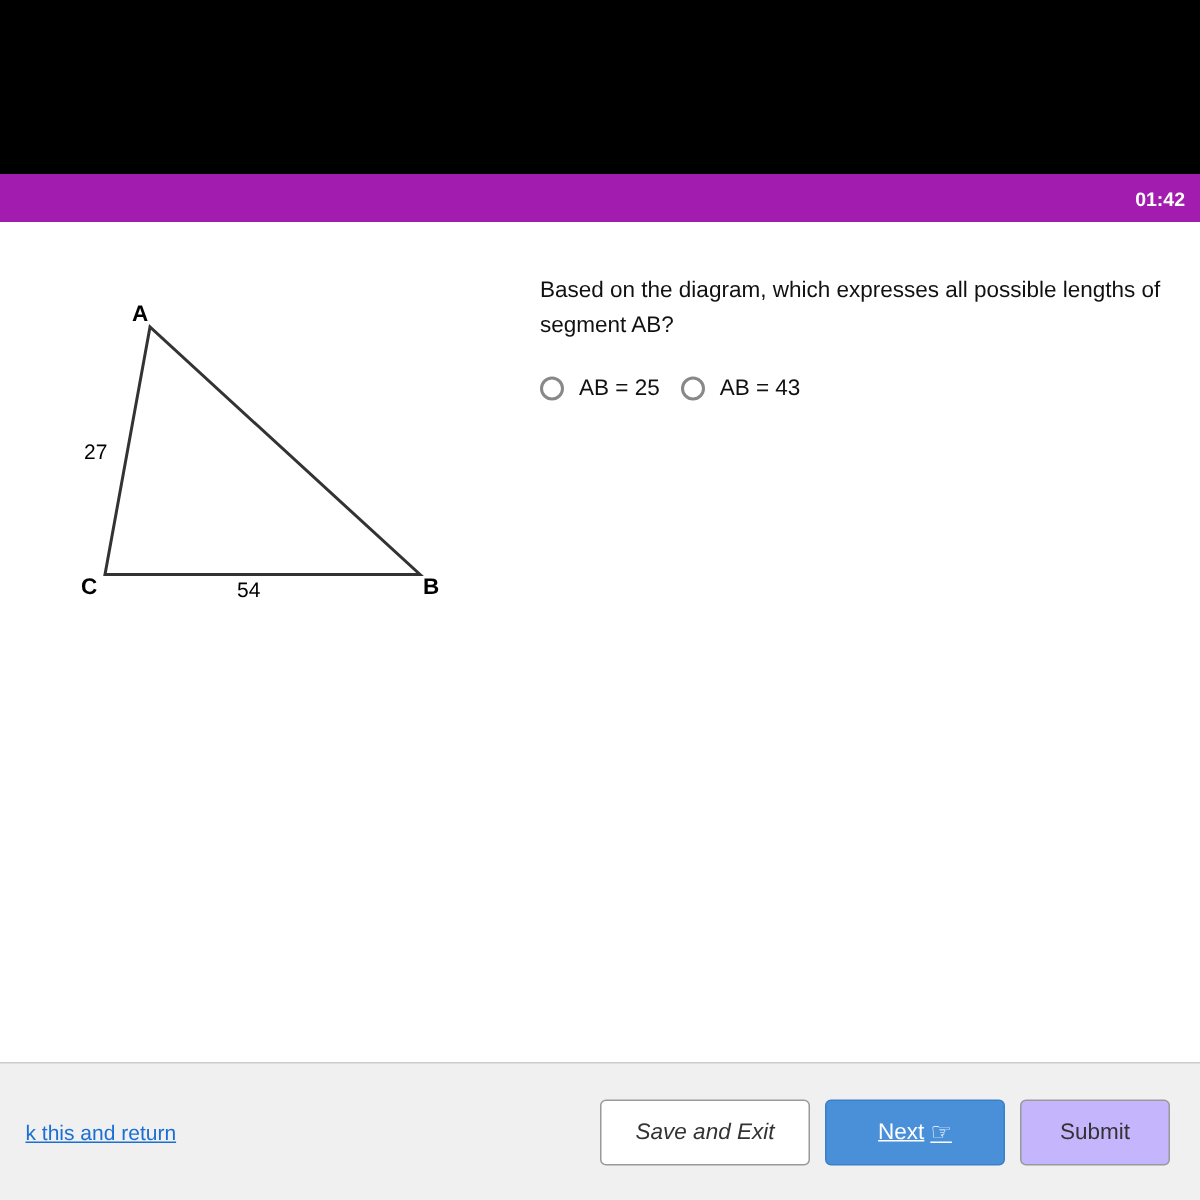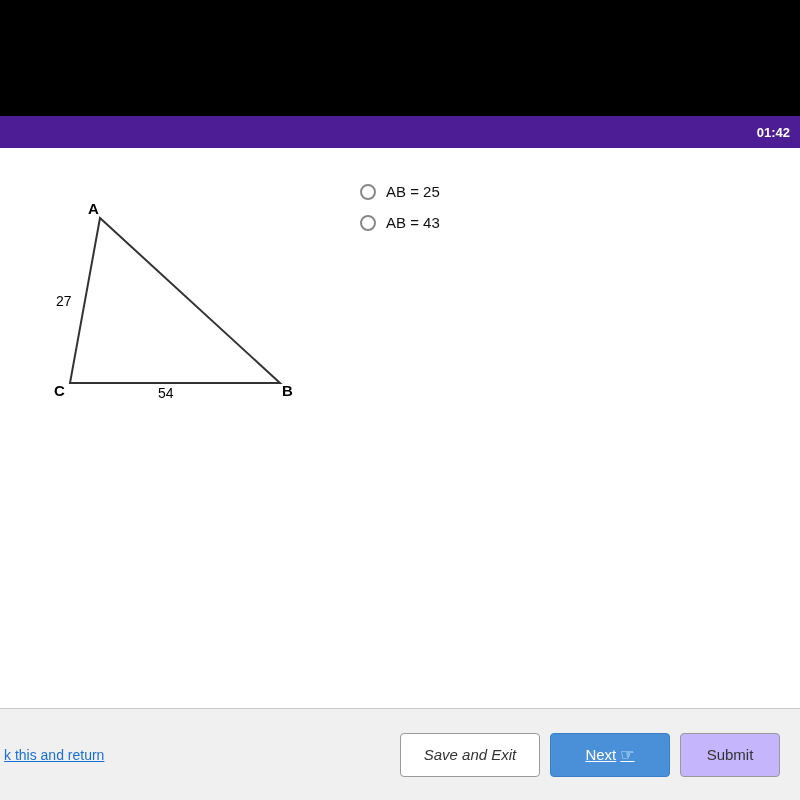--- a/index.html
+++ b/index.html
@@ -20,21 +20,21 @@
       background: #000;
       position: relative;
     }
 
     
     .chrome-bar {
       position: absolute;
       bottom: 0;
       width: 100%;
       height: 32px;
-      background: #4c1d95;
+      background: #a21caf;
       display: flex;
       align-items: center;
       justify-content: flex-end;
       padding-right: 10px;
     }
 
     .chrome-bar .time {
       color: #fff;
       font-size: 13px;
       font-weight: bold;
@@ -76,21 +76,21 @@
     .question-text {
       font-size: 15px;
       color: #111;
       line-height: 1.5;
       margin-bottom: 22px;
       font-weight: 400;
     }
 
     .answer-options {
       display: flex;
-      flex-direction: column;
+      flex-direction: row;
       gap: 14px;
     }
 
     .answer-option {
       display: flex;
       align-items: center;
       gap: 10px;
       cursor: pointer;
     }
 
@@ -118,21 +118,21 @@
       display: flex;
       align-items: center;
       justify-content: flex-end;
       padding: 0 20px;
       gap: 10px;
       position: relative;
     }
 
     .bottom-left-link {
       position: absolute;
-      left: 4px;
+      left: 17px;
       color: #1a6fd4;
       font-size: 14px;
       text-decoration: underline;
       cursor: pointer;
     }
 
     .btn {
       height: 44px;
       border-radius: 4px;
       border: 1px solid #aaa;
@@ -193,20 +193,21 @@
       <text x="232" y="198" font-size="15" font-family="Arial" font-weight="bold">B</text>
       <text x="4" y="198" font-size="15" font-family="Arial" font-weight="bold">C</text>
 
       <text x="6" y="108" font-size="14" font-family="Arial">27</text>
 
       <text x="108" y="200" font-size="14" font-family="Arial">54</text>
     </svg>
   </div>
 
   <div class="question-panel">
+    <p class="question-text">Based on the diagram, which expresses all possible lengths of segment AB?</p>
 
     <div class="answer-options">
 
       <div class="answer-option">
         <span class="radio-circle"></span>
         <span class="option-text">AB = 25</span>
       </div>
 
 
       <div class="answer-option">

